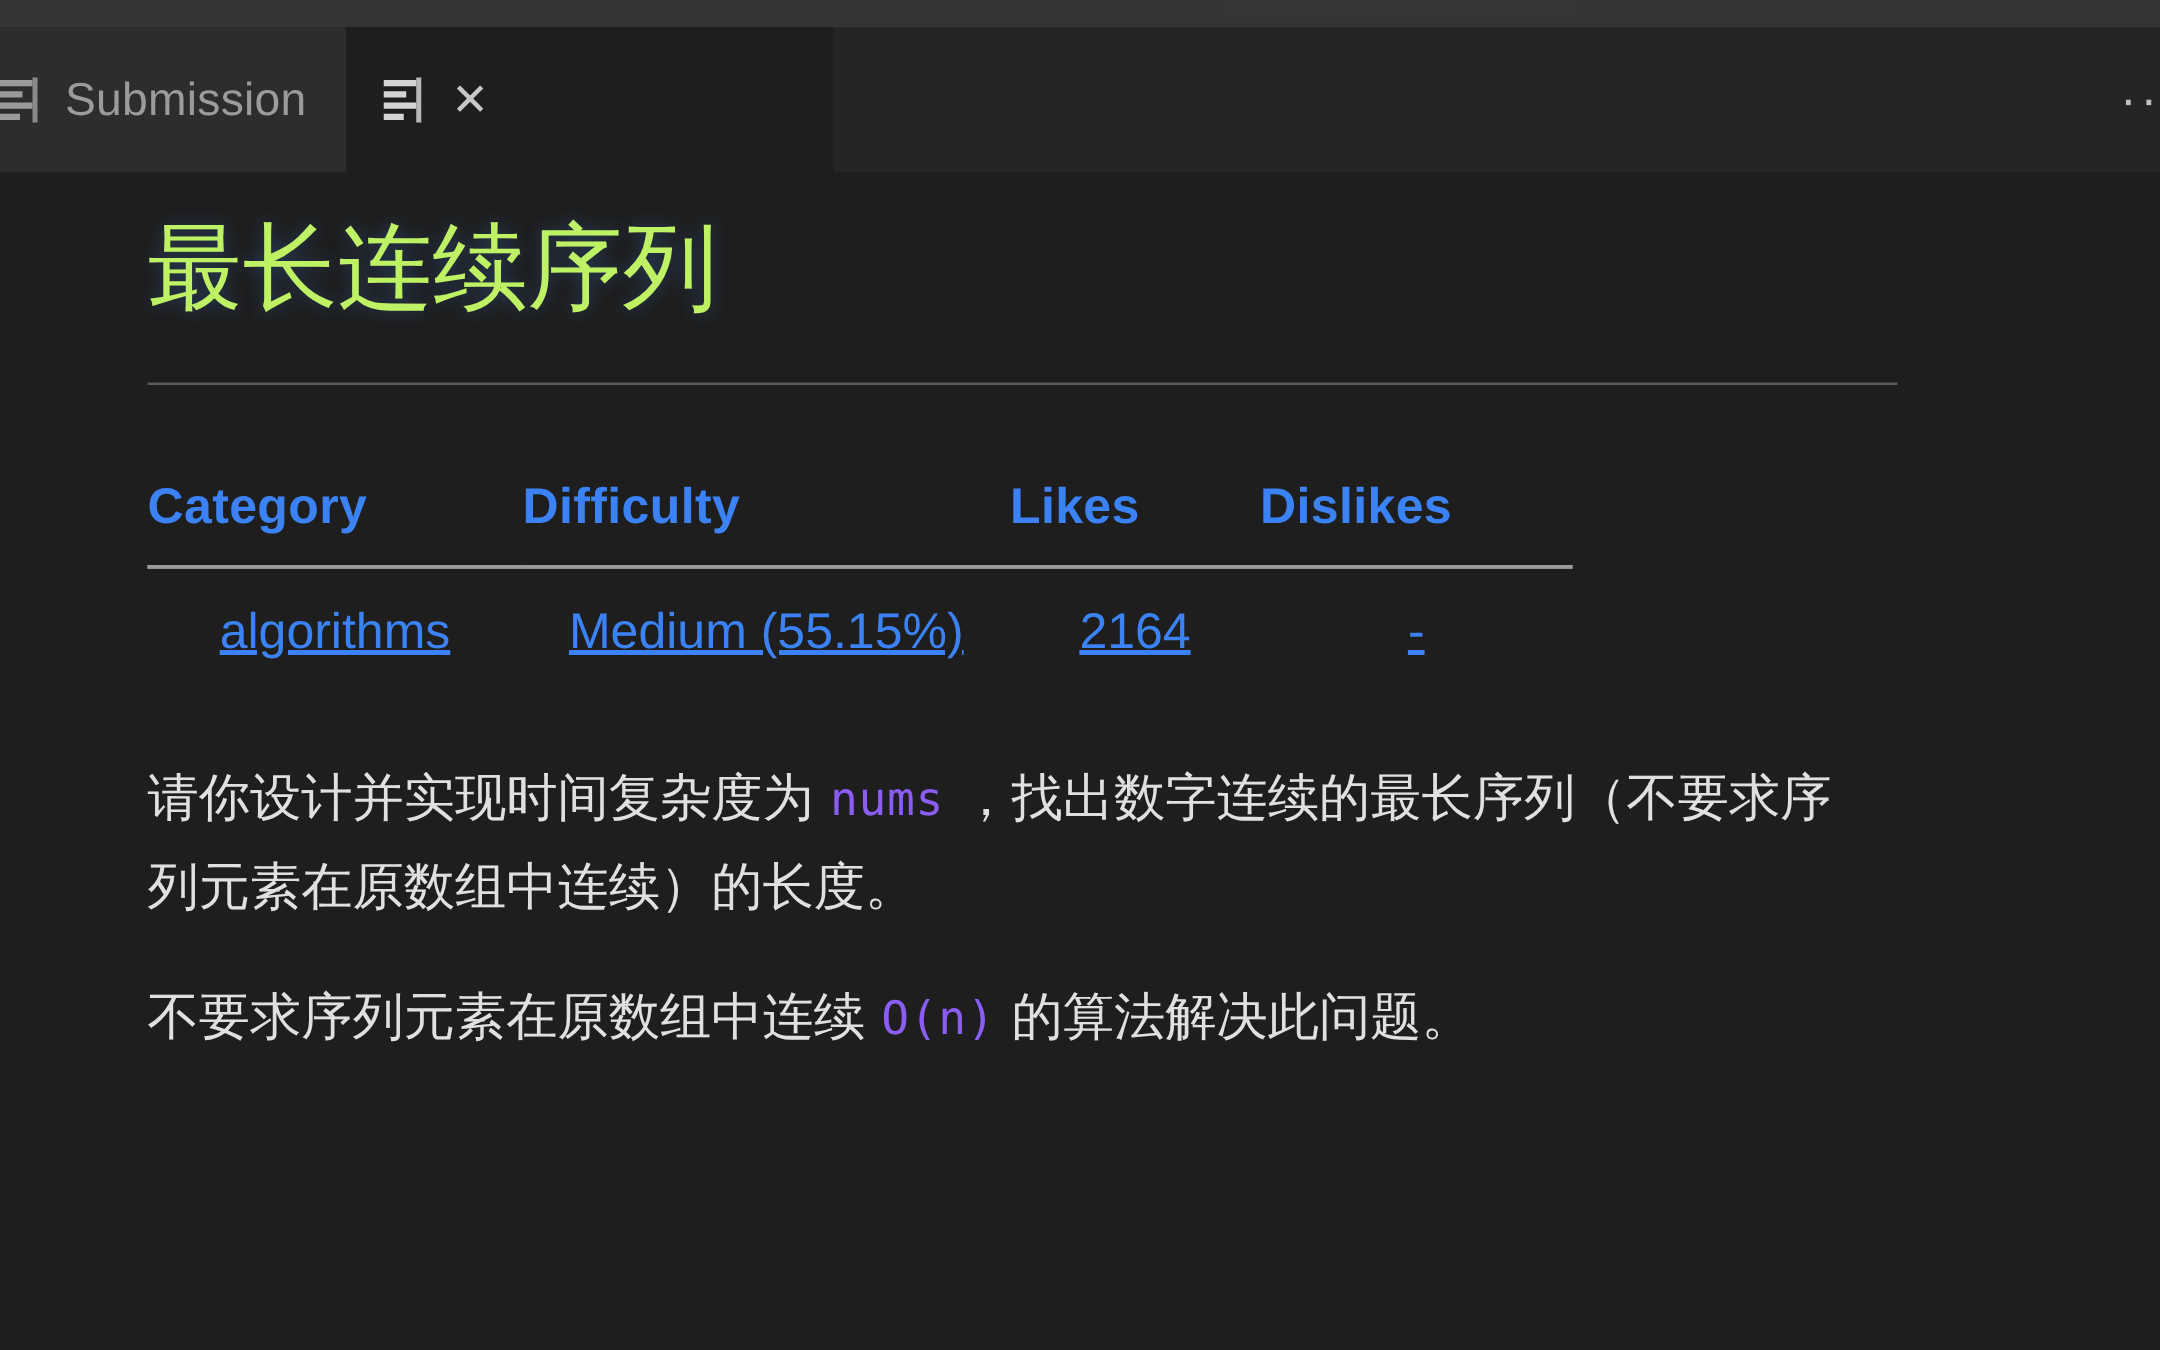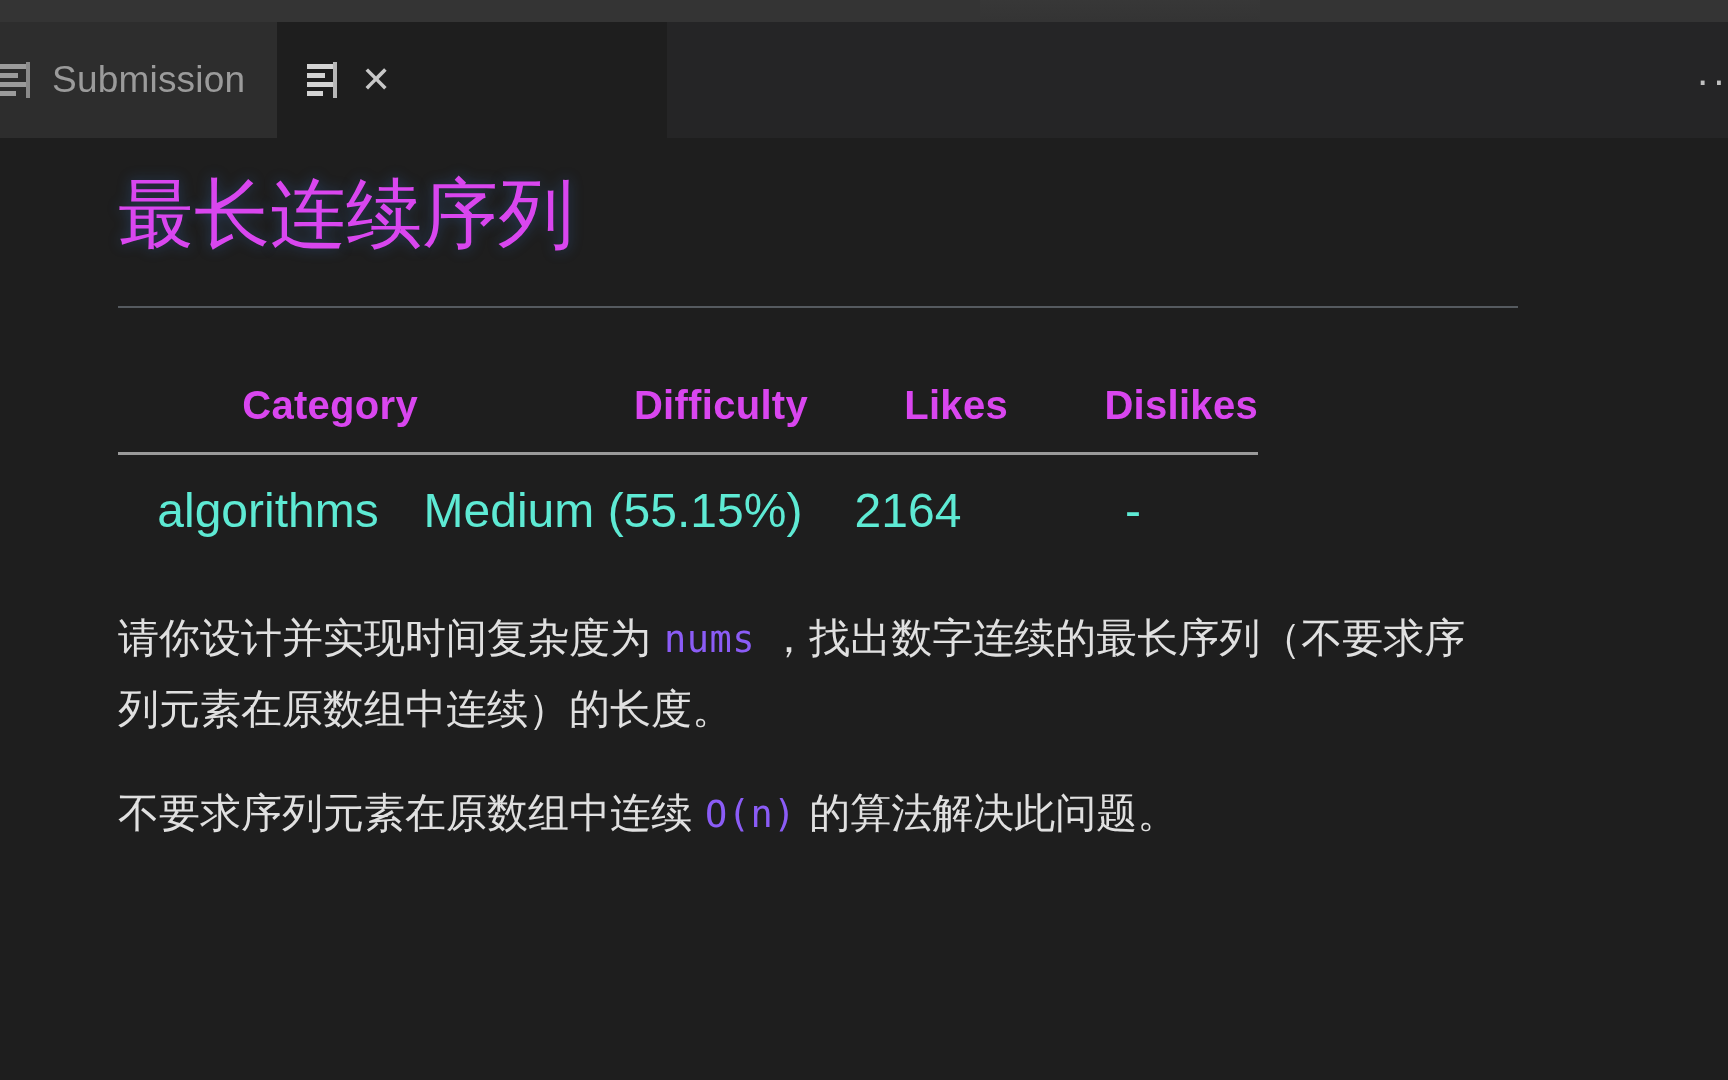--- a/index.html
+++ b/index.html
@@ -146,21 +146,21 @@
     background: #1e1e1e;
     overflow: hidden;
   }
 
   .problem-title {
     position: absolute;
     left: 118px;
     top: 30px;
     font-size: 76px;
     line-height: 1.22;
-    color: #d946ef;
+    color: #bef264;
     font-weight: 400;
     text-shadow: 0 0 14px rgba(60,130,230,0.35);
     font-family: "DejaVu Sans", "Liberation Sans", sans-serif;
   }
 
   .title-rule {
     position: absolute;
     left: 118px;
     top: 168px;
     width: 1400px;
@@ -172,34 +172,35 @@
   .meta-table {
     position: absolute;
     left: 118px;
     top: 245px;
     width: 1140px;
     border-collapse: collapse;
   }
   .meta-table th {
     font-size: 40px;
     font-weight: bold;
-    color: #d946ef;
-    text-align: right;
+    color: #3b82f6;
+    text-align: left;
     padding: 0 0 24px 0;
     letter-spacing: 0.3px;
   }
   .meta-table thead tr {
     border-bottom: 3px solid #9a9a9a;
   }
   .meta-table td {
-    font-size: 48px;
-    color: #5eead4;
+    font-size: 40px;
+    color: #3b82f6;
     text-align: center;
     padding: 28px 0 0 0;
     font-weight: 400;
+    text-decoration: underline;
   }
   .meta-table th.col-category, .meta-table td.col-category { width: 300px; }
   .meta-table th.col-difficulty, .meta-table td.col-difficulty { width: 390px; }
   .meta-table th.col-likes, .meta-table td.col-likes { width: 200px; }
   .meta-table th.col-dislikes, .meta-table td.col-dislikes { width: 250px; }
 
   
   .desc {
     position: absolute;
     left: 118px;

